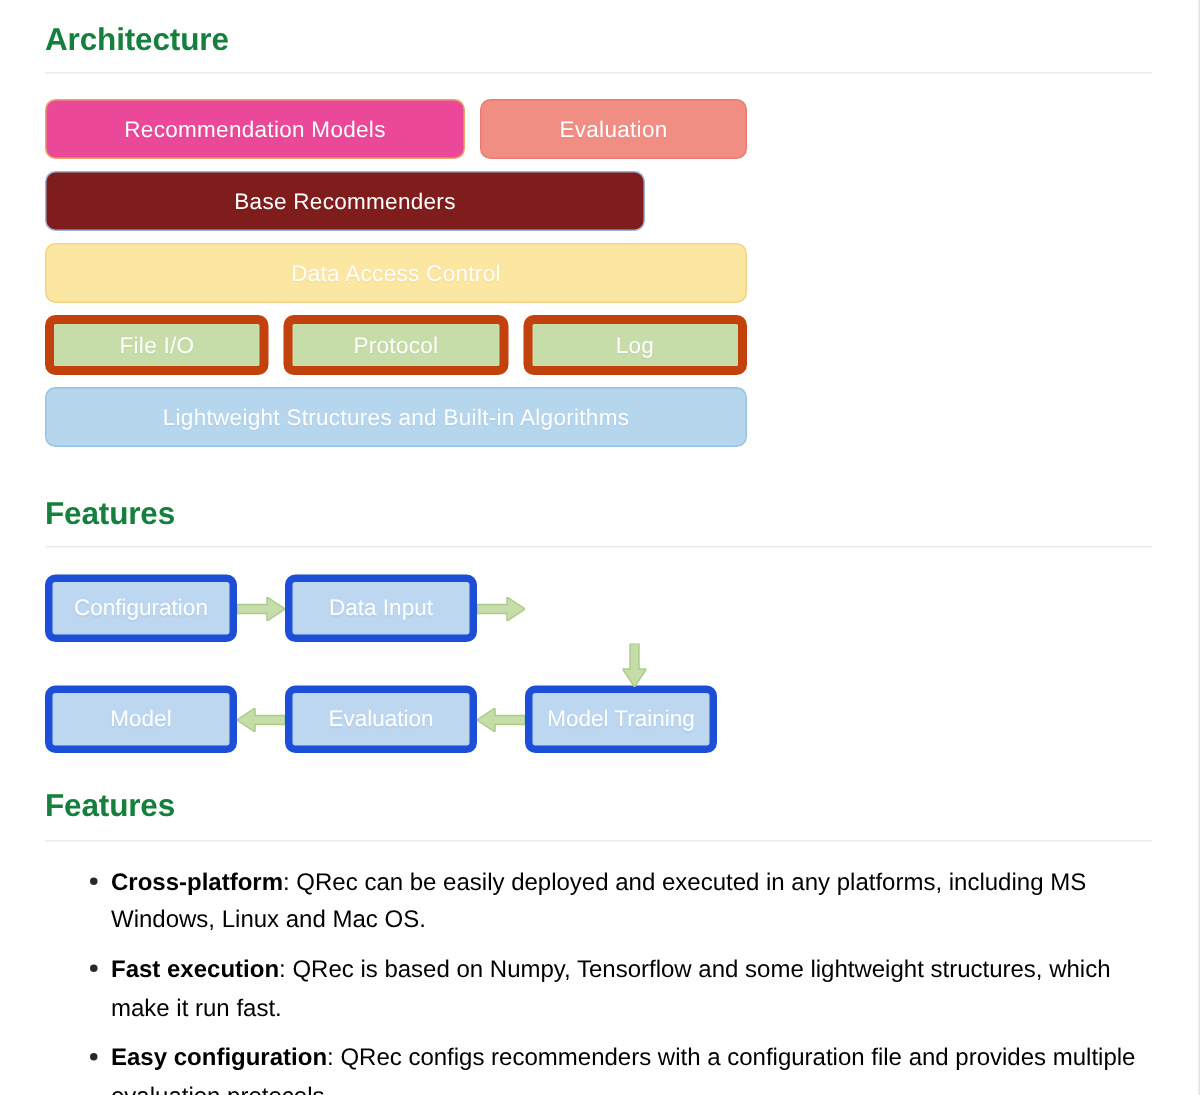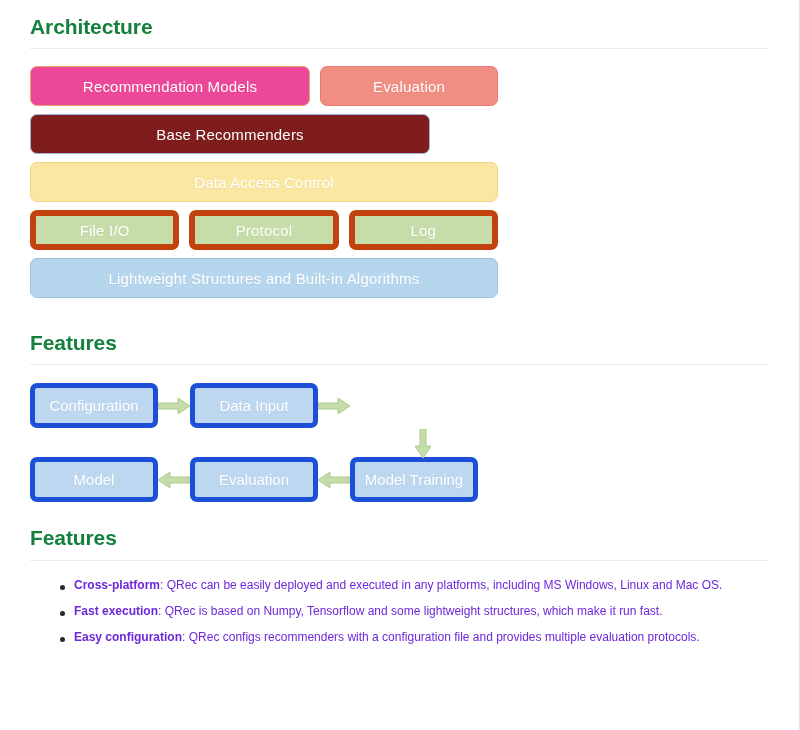--- a/index.html
+++ b/index.html
@@ -105,23 +105,23 @@
   }
 
   
   ul.features {
     margin: 0;
     padding: 0 0 0 30px;
     list-style: none;
   }
   ul.features li {
     position: relative;
-    font-size: 12px;
+    font-size: 16px;
     line-height: 1.62;
-    color: #6d28d9;
+    color: #000000;
     margin-bottom: 7px;
     padding-left: 14px;
     max-width: 725px;
   }
   ul.features li::before {
     content: "";
     position: absolute;
     left: 0; top: 9px;
     width: 5px; height: 5px;
     border-radius: 50%;

